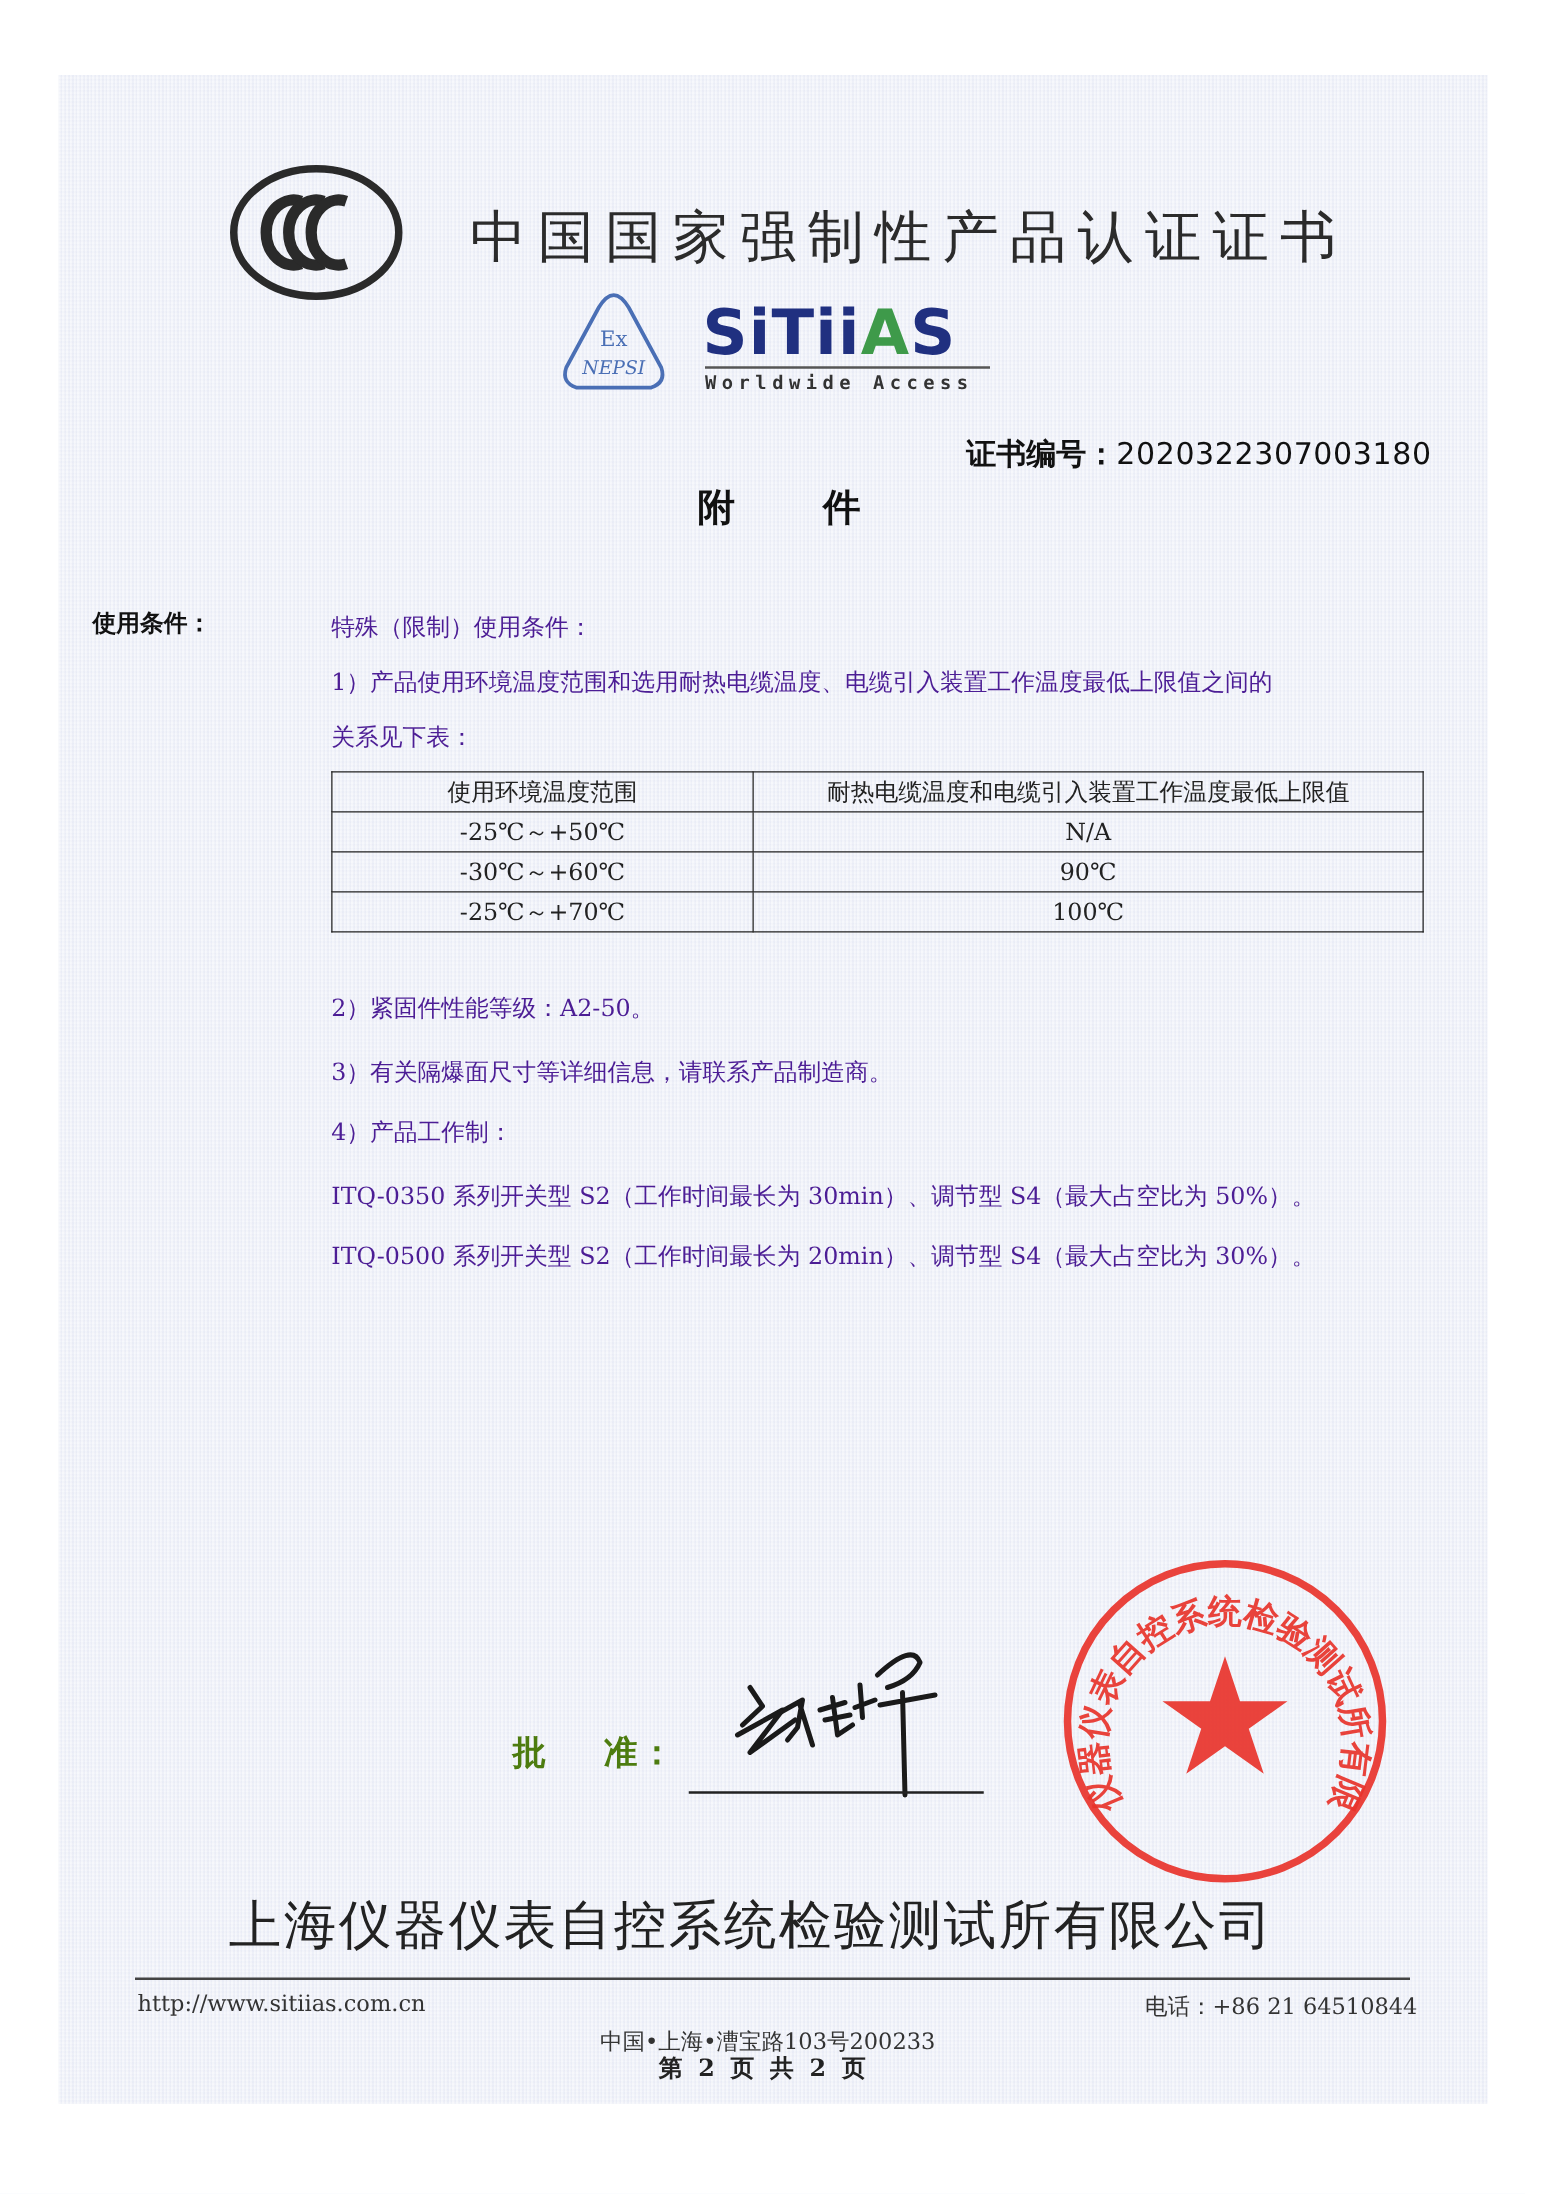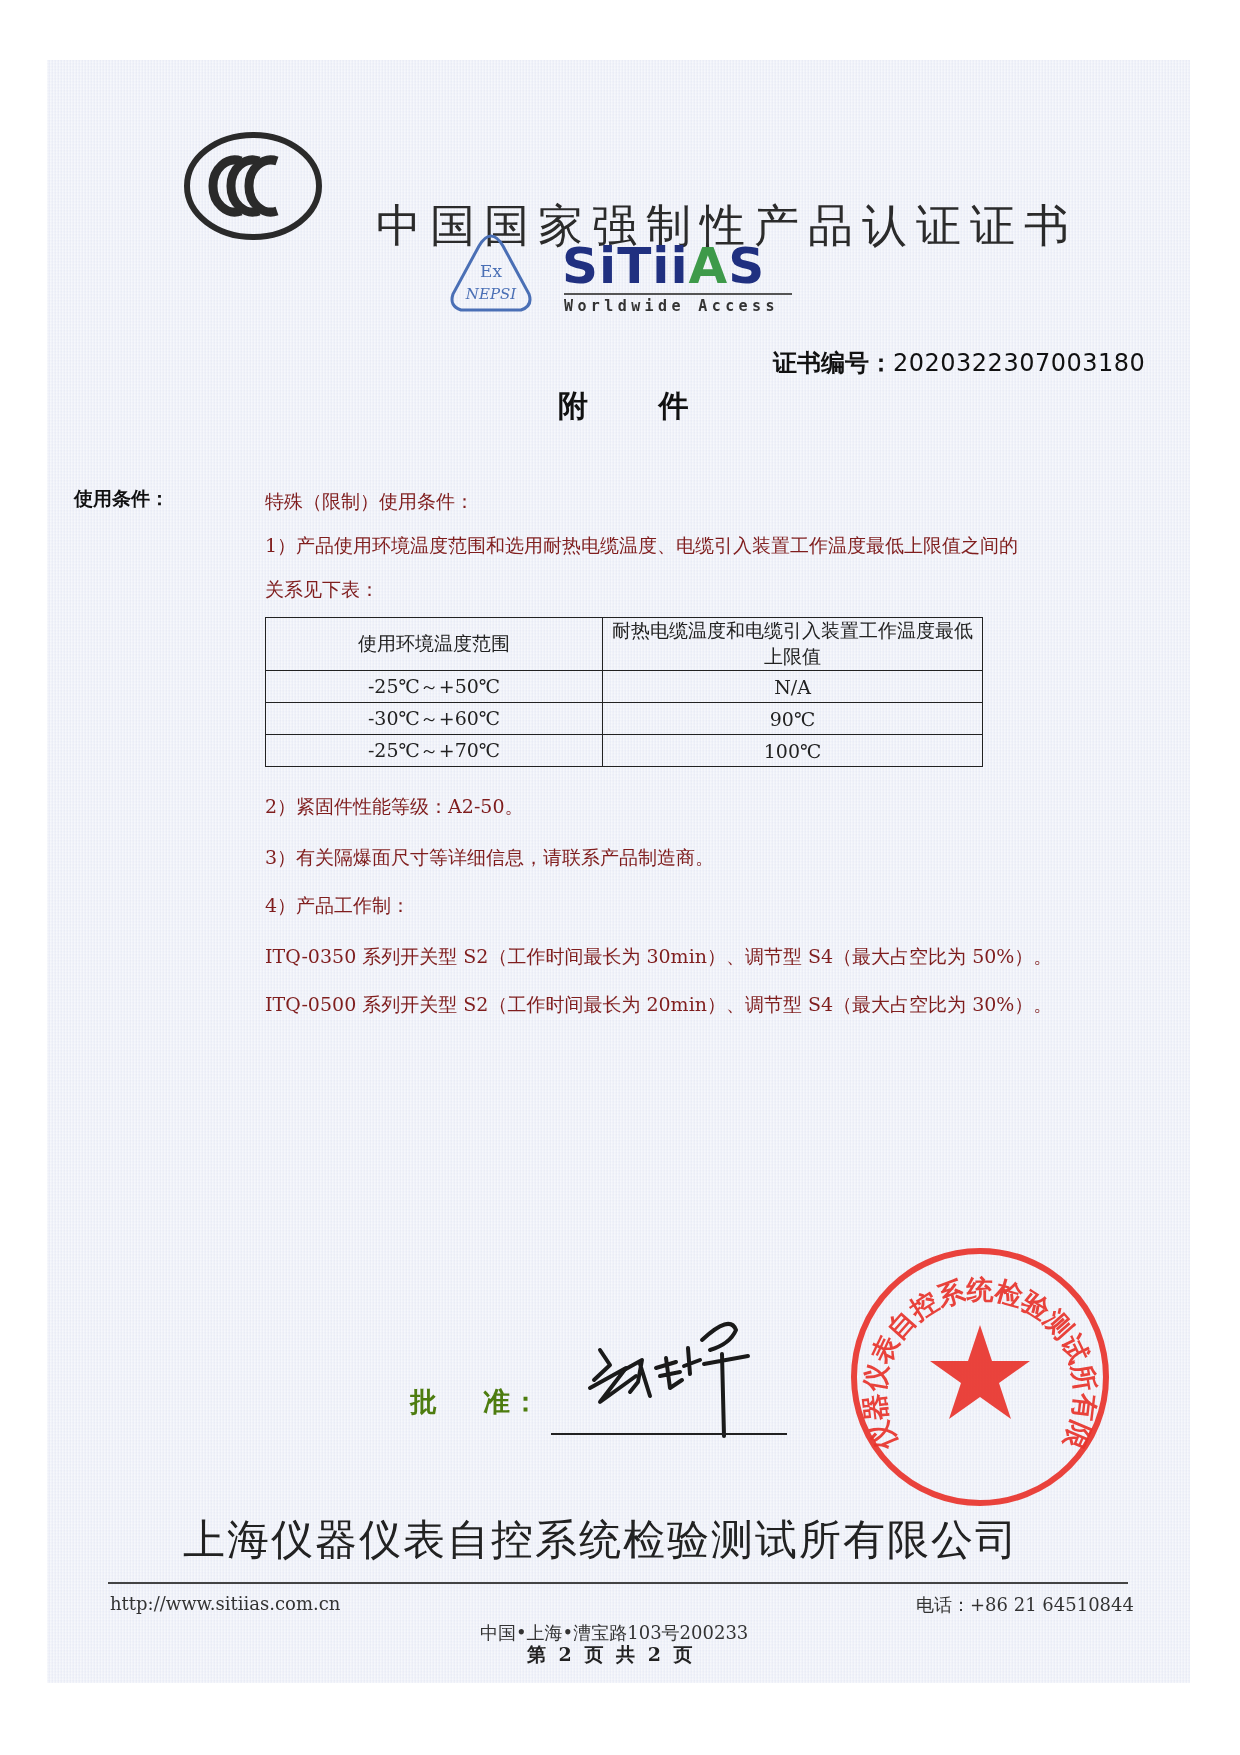--- a/index.html
+++ b/index.html
@@ -15,21 +15,21 @@
       background-image:
         repeating-linear-gradient(90deg, rgba(255,255,255,0.35) 0px, rgba(255,255,255,0.35) 1px, rgba(225,229,242,0.25) 2px, rgba(225,229,242,0.25) 3px),
         repeating-linear-gradient(0deg, rgba(255,255,255,0.25) 0px, rgba(255,255,255,0.25) 1px, rgba(230,233,245,0.2) 2px, rgba(230,233,245,0.2) 3px);
     }
     .abs { position: absolute; }
 
     
     .ccc-logo { left: 183px; top: 131px; width: 140px; height: 110px; }
     .main-title {
       left: 376px; top: 160px; font-family: "DejaVu Sans", "Liberation Sans", sans-serif;
-      font-size: 45px; letter-spacing: 9px; color: #2b2b2b; font-weight: normal; white-space: nowrap; margin-top: 36px;
+      font-size: 45px; letter-spacing: 9px; color: #2b2b2b; font-weight: normal; white-space: nowrap;
     }
     .nepsi-logo { left: 447px; top: 232px; width: 88px; height: 84px; }
     .sitiias-logo { left: 562px; top: 240px; width: 230px; height: 80px; text-align: center; }
     .sitiias-word {
       position: absolute; left: 0; top: 0; font-family: "DejaVu Sans", "Liberation Sans", sans-serif;
       font-weight: bold; font-size: 50px; letter-spacing: 1px; color: #203080; line-height: 52px;
     }
     .sitiias-word .green { color: #3e9a4a; }
     .sitiias-rule { position: absolute; left: 2px; top: 53px; width: 228px; height: 2px; background: #555; }
     .sitiias-tag {
@@ -43,24 +43,24 @@
     }
     .cert-no .num { font-weight: normal; letter-spacing: 0.5px; }
     .annex-title {
       left: 558px; top: 386px; font-size: 30px; font-weight: bold; letter-spacing: 30px; color: #111;
     }
 
     .cond-label {
       left: 74px; top: 486px; font-family: "DejaVu Sans", "Liberation Sans", sans-serif;
       font-size: 19px; font-weight: bold; color: #111;
     }
-    .body-line { font-size: 19px; color: #7f1d1d; white-space: nowrap; }
+    .body-line { font-size: 19px; color: #4c1d95; white-space: nowrap; }
 
     table.temp-table {
-      position: absolute; left: 265px; top: 617px; width: 718px;
+      position: absolute; left: 265px; top: 617px; width: 874px;
       border-collapse: collapse; font-size: 19px; color: #222;
     }
     table.temp-table td, table.temp-table th {
       border: 1.5px solid #222; text-align: center; font-weight: normal;
       height: 31px; padding: 0;
     }
     table.temp-table .c1 { width: 336px; }
 
     .approve-label {
       left: 410px; top: 1384px; font-family: "DejaVu Sans", "Liberation Sans", sans-serif;

